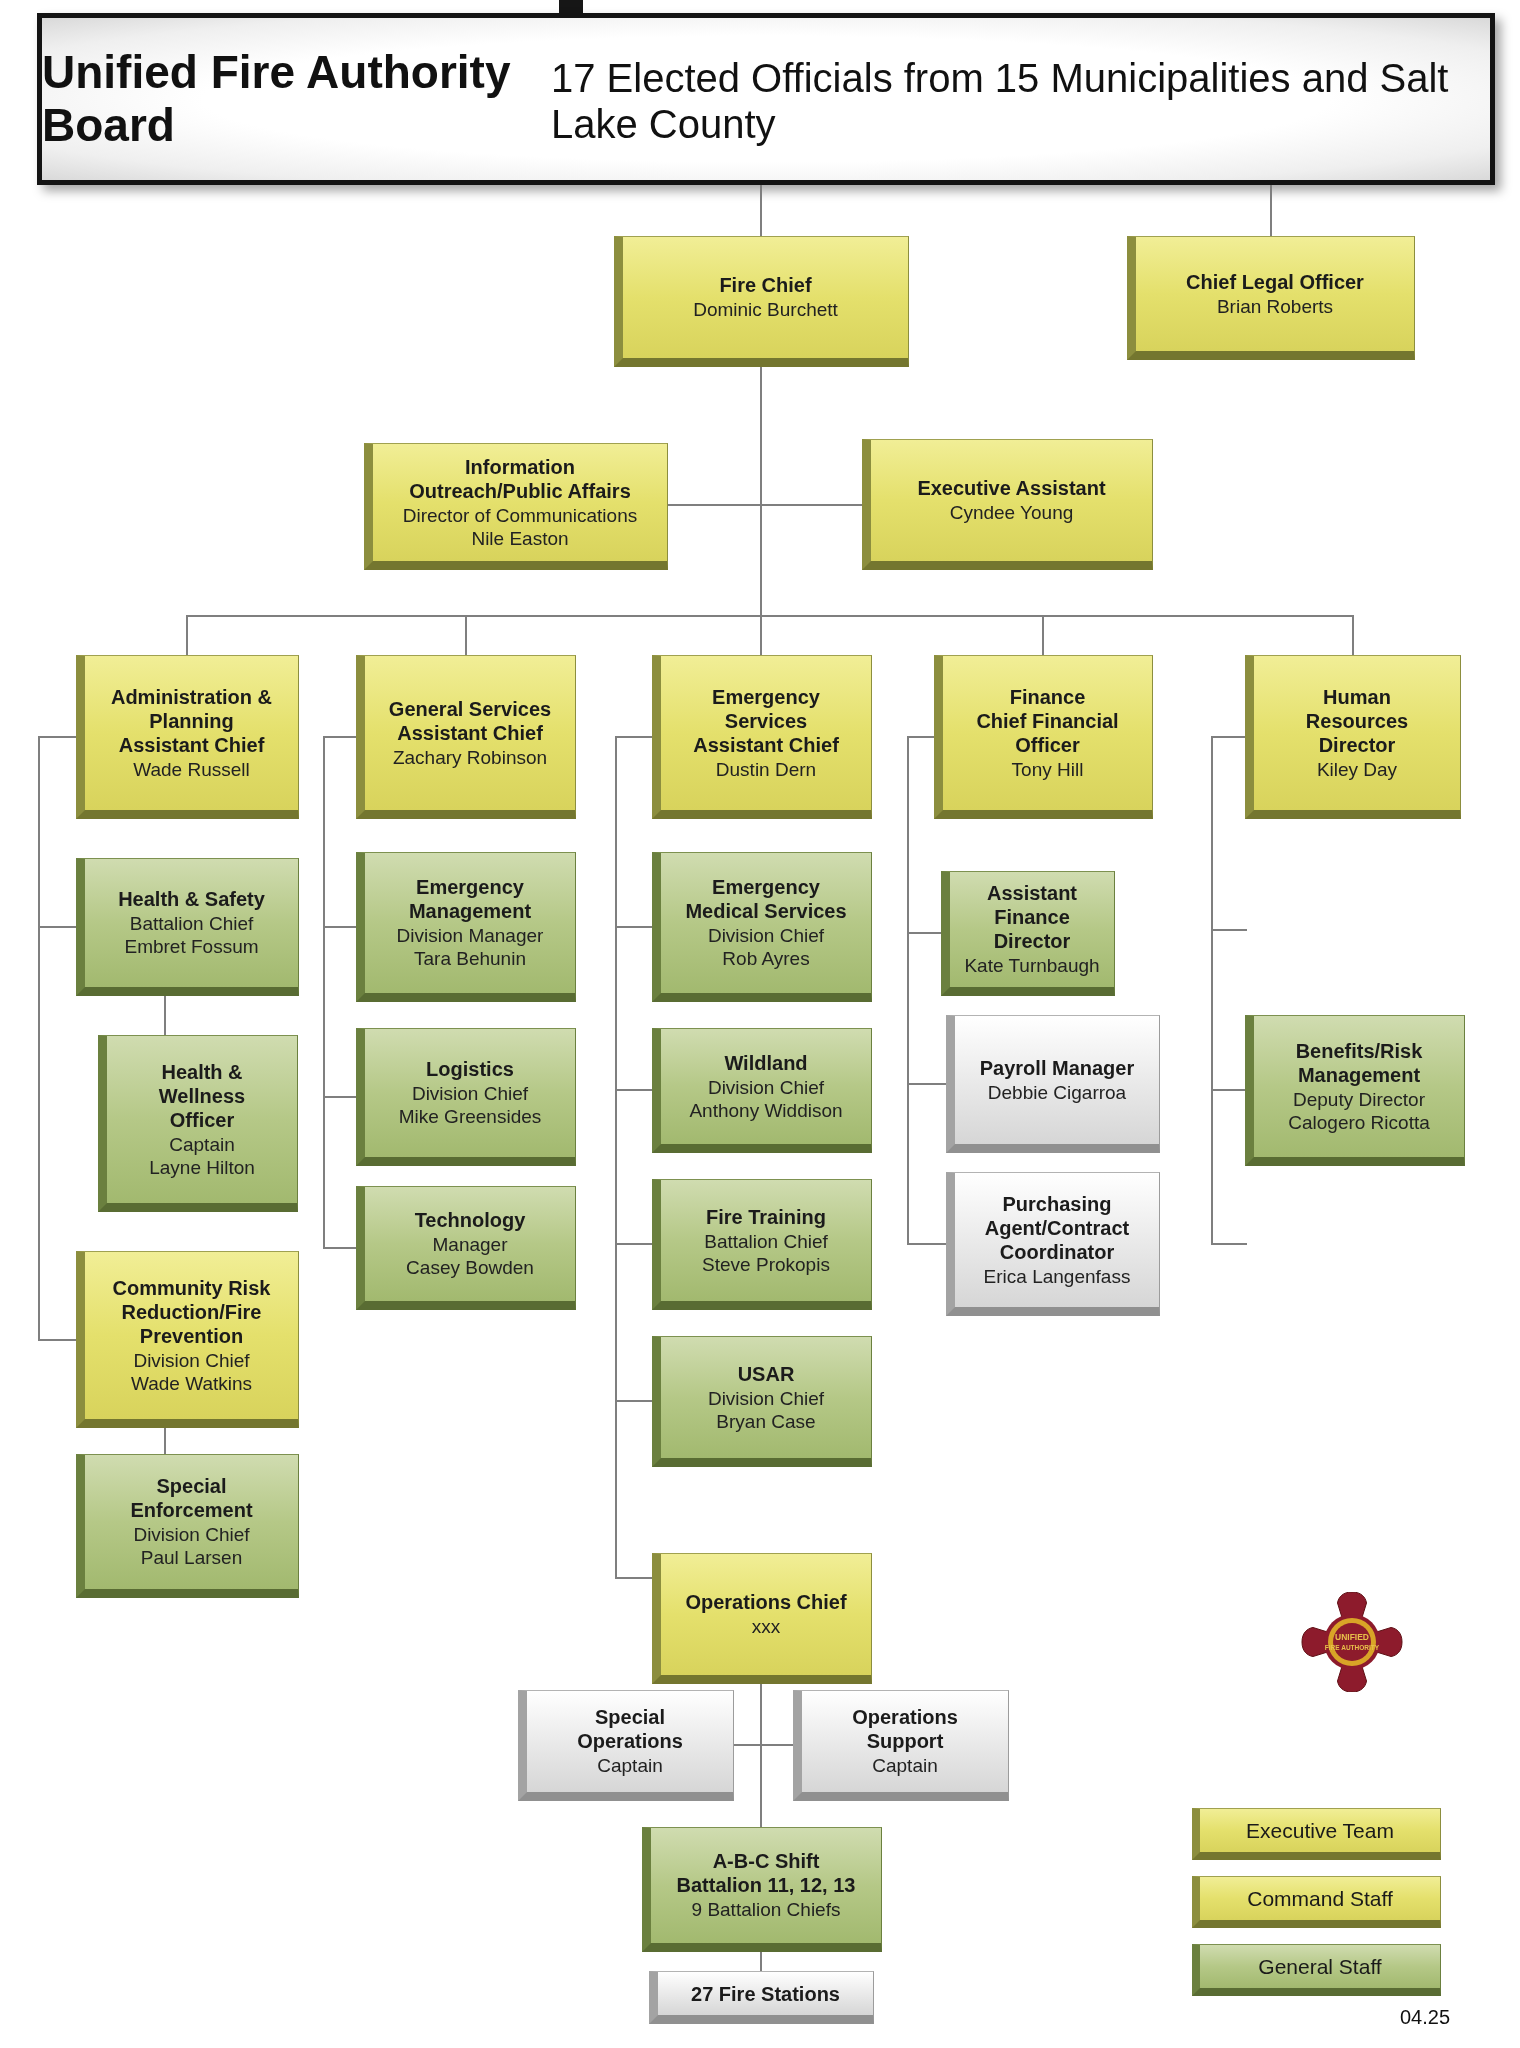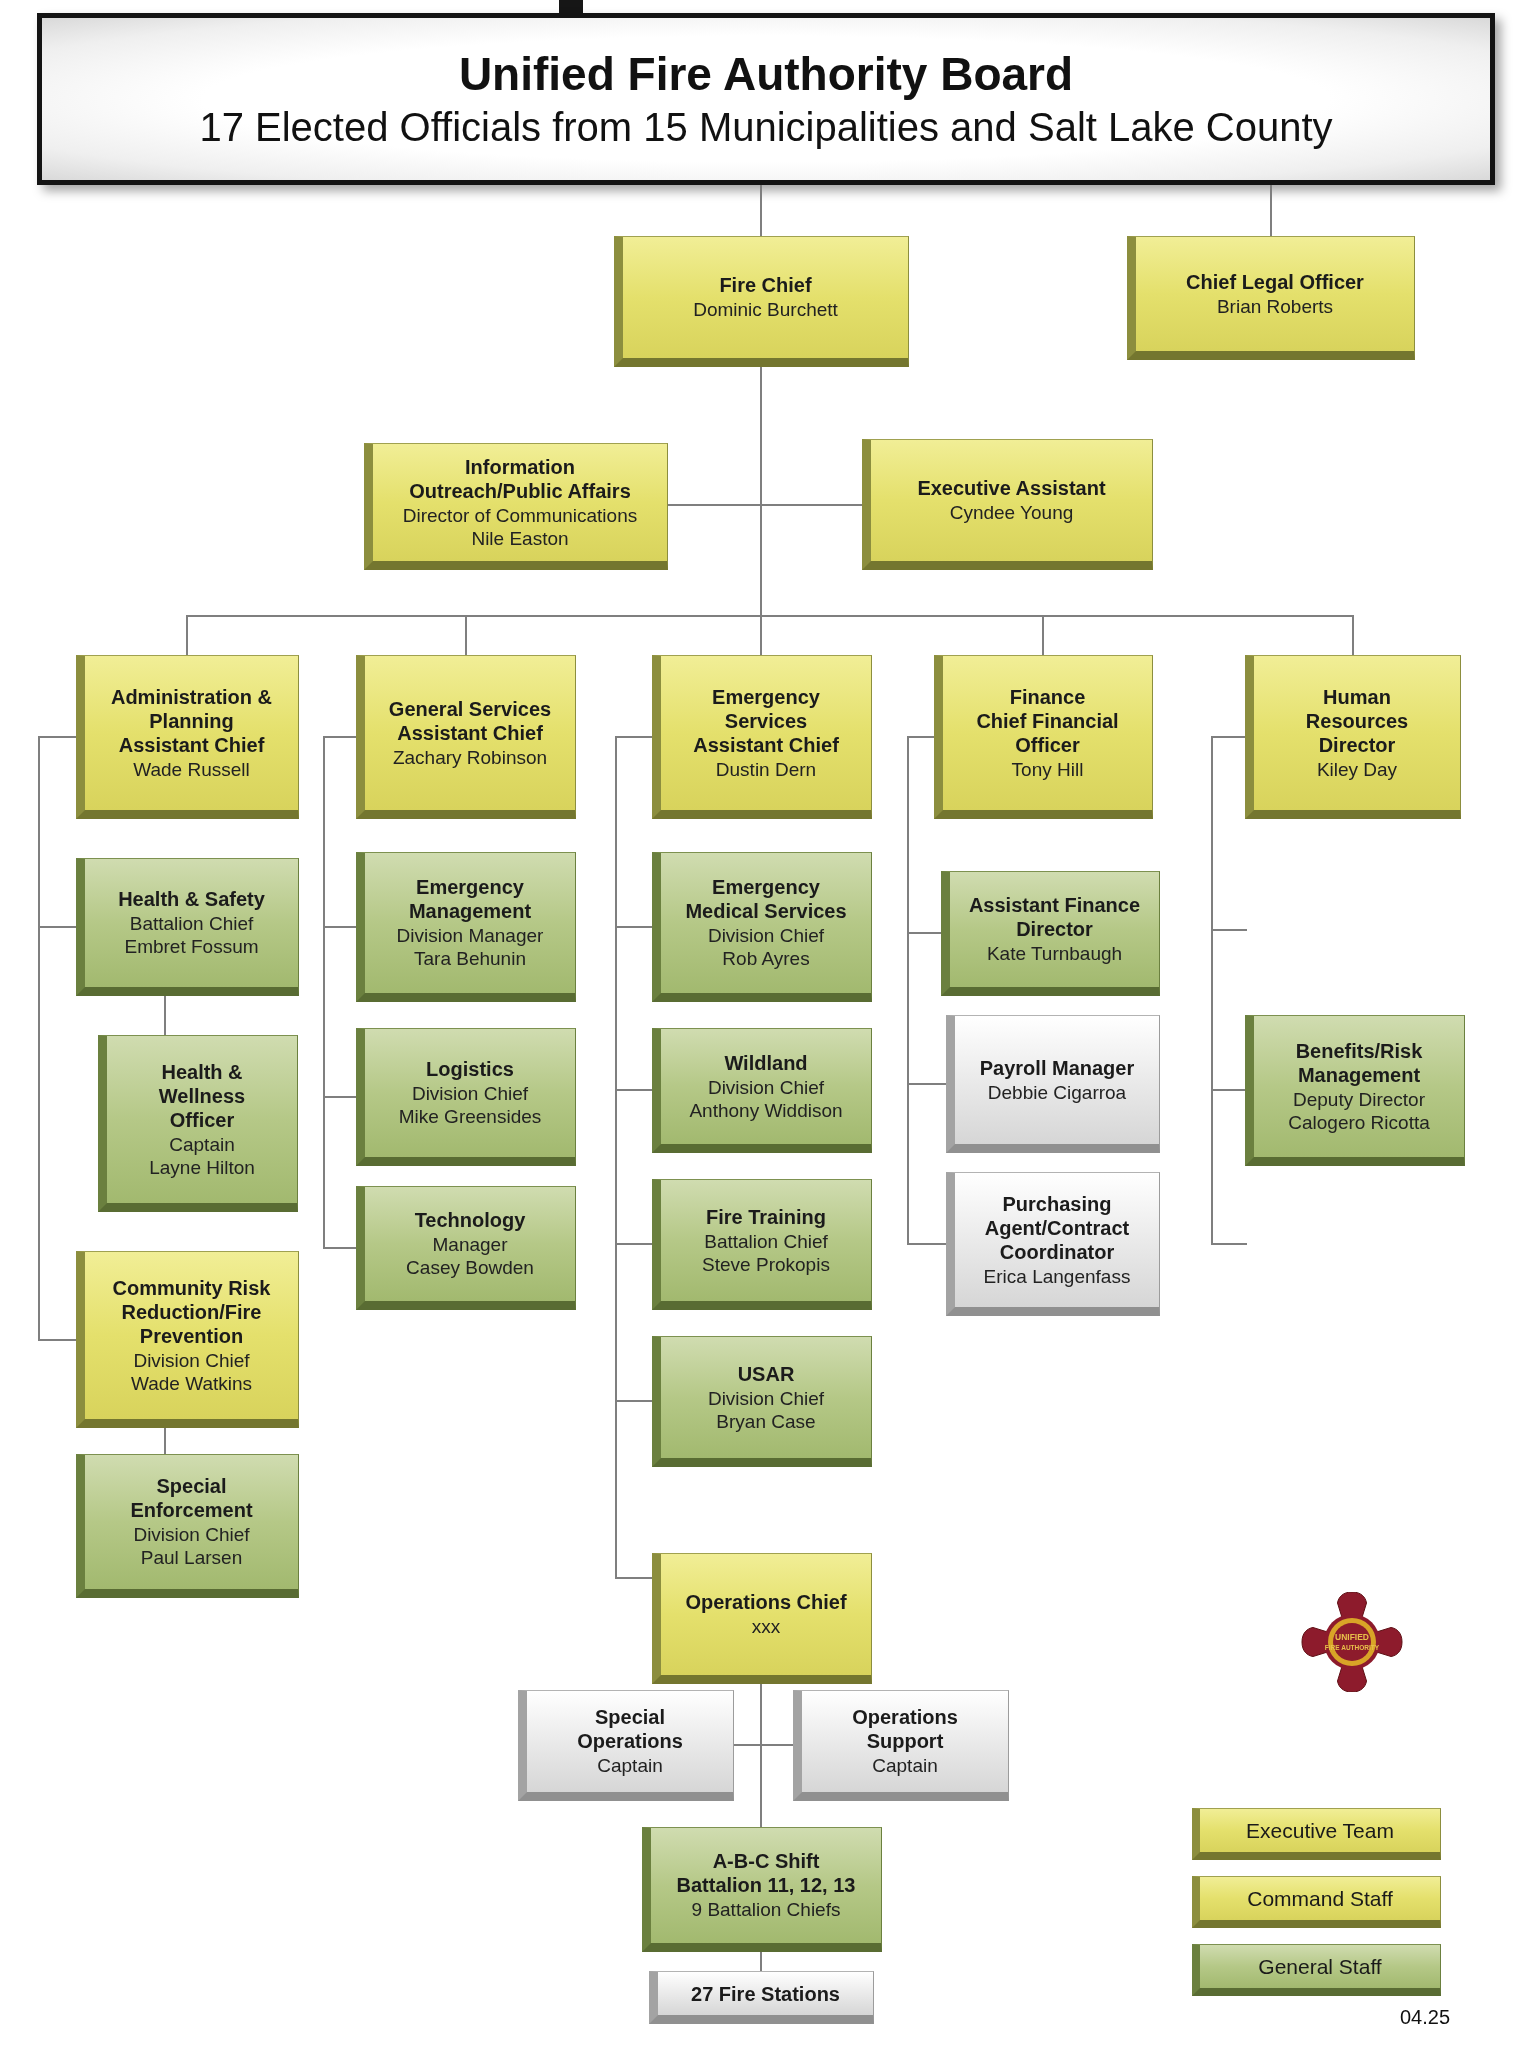--- a/index.html
+++ b/index.html
@@ -20,21 +20,21 @@
 
   .t { font-size:20px; font-weight:700; line-height:1.2; color:#1b1b1b; white-space:pre-line; }
   .s { font-size:19px; font-weight:400; line-height:1.2; color:#222222; white-space:pre-line; margin-top:2px; }
 
   .line { position:absolute; background:#7f7f7f; }
   .v { width:2px; } .h { height:2px; }
 
   .title-banner { position:absolute; left:37px; top:13px; width:1458px; height:172px;
     border:5px solid #141414;
     background:radial-gradient(ellipse at center,#ffffff 55%,#efefef 82%,#d9d9d9 100%);
-    display:flex; flex-direction:column; justify-content:center; align-items:center;
+    display:flex; flex-direction:row; justify-content:center; align-items:center;
     box-shadow:6px 6px 10px rgba(0,0,0,0.35); }
   .title-l1 { font-size:46px; font-weight:700; color:#111; line-height:1.15; }
   .title-l2 { font-size:40px; font-weight:400; color:#111; line-height:1.15; margin-top:4px; }
 
   .legend-box { position:absolute; width:249px; height:52px; display:flex; justify-content:center;
     align-items:center; font-size:21px; color:#1a1a1a; padding:18px; }
   .legend-box.yellow, .legend-box.green { border-left-width:8px; border-bottom-width:8px; }
 
   .version { position:absolute; left:1400px; top:2006px; font-size:20px; color:#111; }
   .artifact { position:absolute; left:559px; top:0; width:24px; height:14px; background:#161616; }
@@ -229,21 +229,21 @@
   </div>
   <div class="box green" style="left:642px;top:1827px;width:240px;height:125px">
     <div class="t">A-B-C Shift
 Battalion 11, 12, 13</div>
     <div class="s">9 Battalion Chiefs</div>
   </div>
   <div class="box gray" style="left:649px;top:1971px;width:225px;height:53px;padding:8px 6px">
     <div class="t">27 Fire Stations</div>
   </div>
 
-  <div class="box green" style="left:941px;top:871px;width:219px;height:125px">
+  <div class="box green" style="left:941px;top:871px;width:174px;height:125px">
     <div class="t">Assistant Finance
 Director</div>
     <div class="s">Kate Turnbaugh</div>
   </div>
   <div class="box gray" style="left:946px;top:1015px;width:214px;height:138px">
     <div class="t">Payroll Manager</div>
     <div class="s">Debbie Cigarroa</div>
   </div>
   <div class="box gray" style="left:946px;top:1172px;width:214px;height:144px">
     <div class="t">Purchasing

